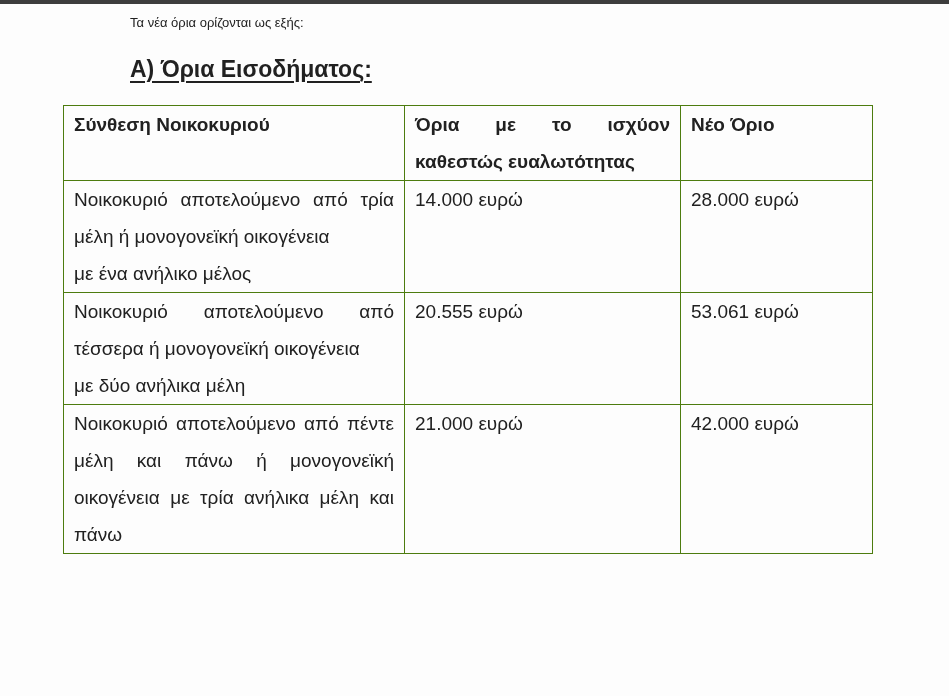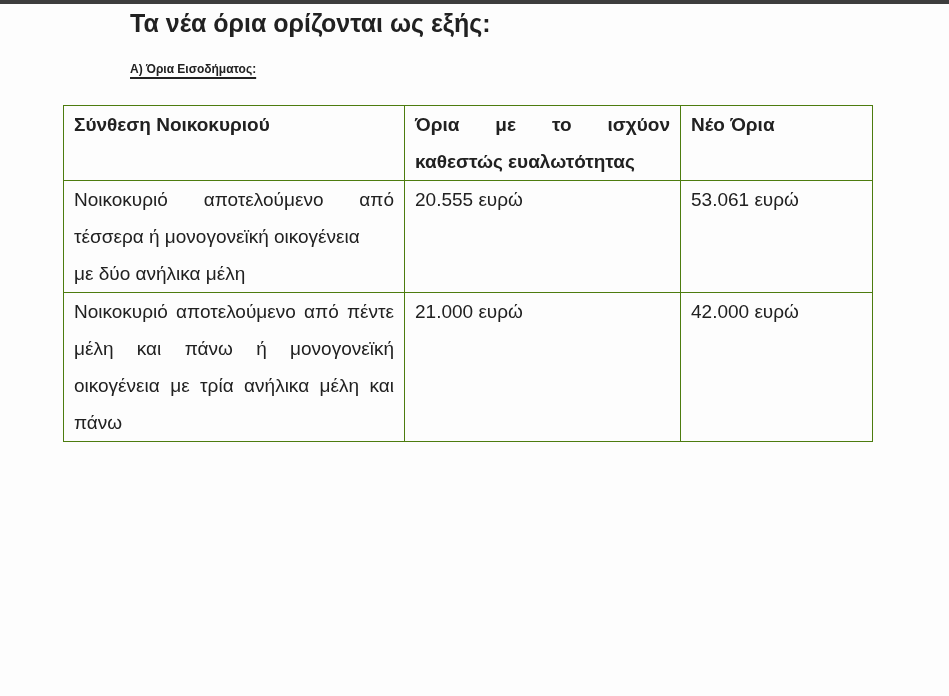--- a/index.html
+++ b/index.html
@@ -12,27 +12,27 @@
     font-family: "Liberation Sans", sans-serif;
     color: #212121;
   }
   .top-strip {
     width: 949px;
     height: 4px;
     background: #3d3d3d;
   }
   .intro {
     margin: 6px 16px 0 130px;
-    font-size: 25px;
+    font-size: 13px;
     line-height: 26px;
-    font-weight: 700;
+    font-weight: 400;
   }
   .section-heading {
     margin: 21px 0 0 130px;
-    font-size: 12px;
+    font-size: 23px;
     line-height: 24px;
     font-weight: 700;
     text-decoration: underline;
     text-underline-offset: 4px;
     text-decoration-thickness: 1.5px;
   }
   table.limits {
     margin: 24px 0 0 63px;
     width: 809px;
     border-collapse: collapse;
@@ -75,24 +75,30 @@
   <table class="limits">
     <colgroup>
       <col class="c0">
       <col class="c1">
       <col class="c2">
     </colgroup>
     <thead>
       <tr>
         <th>Σύνθεση Νοικοκυριού</th>
         <th>Όρια με το ισχύον καθεστώς ευαλωτότητας</th>
-        <th>Νέο Όρια</th>
+        <th>Νέο Όριο</th>
       </tr>
     </thead>
     <tbody>
+        <tr>
+          <td>Νοικοκυριό αποτελούμενο από τρία μέλη ή μονογονεϊκή οικογένεια
+με ένα ανήλικο μέλος</td>
+          <td>14.000 ευρώ</td>
+          <td>28.000 ευρώ</td>
+        </tr>
         <tr>
           <td>Νοικοκυριό αποτελούμενο από τέσσερα ή μονογονεϊκή οικογένεια
 με δύο ανήλικα μέλη</td>
           <td>20.555 ευρώ</td>
           <td>53.061 ευρώ</td>
         </tr>
         <tr>
           <td>Νοικοκυριό αποτελούμενο από πέντε μέλη και πάνω ή μονογονεϊκή οικογένεια με τρία ανήλικα μέλη και πάνω</td>
           <td>21.000 ευρώ</td>
           <td>42.000 ευρώ</td>

